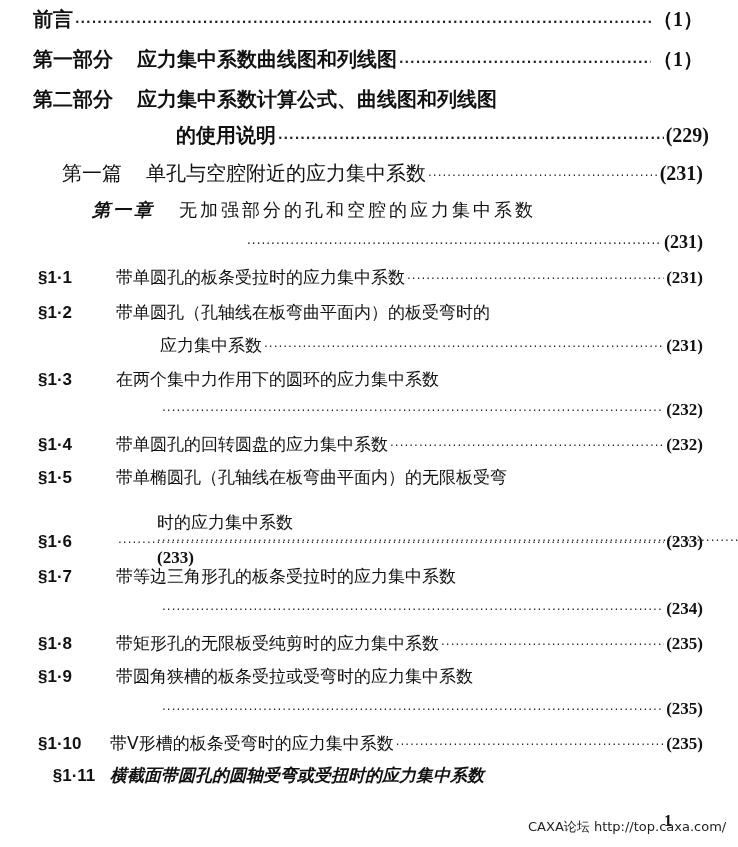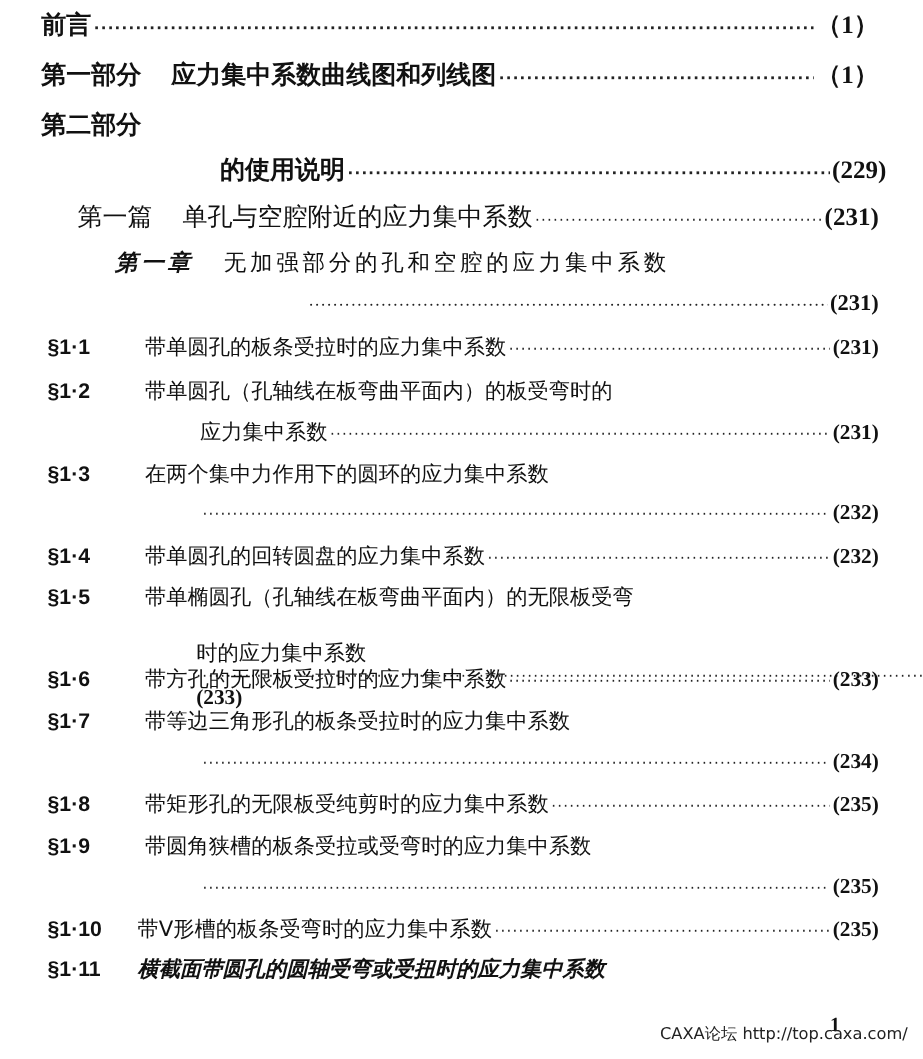--- a/index.html
+++ b/index.html
@@ -36,20 +36,21 @@
     <span>第一部分</span>
       <span class="gap"></span>
     <span>应力集中系数曲线图和列线图</span>
     <span class="dots"></span>
     <span class="page">（1）</span>
   </div>
 
   <div class="line lv0" style="left:33px; top:86px;">
     <span>第二部分</span>
       <span class="gap"></span>
+    <span>应力集中系数计算公式、曲线图和列线图</span>
   </div>
   <div class="line lv0" style="left:176px; top:122px; width:533px;">
     <span>的使用说明</span>
     <span class="dots"></span>
     <span class="page">(229)</span>
   </div>
 
   <div class="line lv1" style="left:62px; top:160px; width:641px;">
     <span>第一篇</span>
       <span class="gap"></span>
@@ -106,21 +107,20 @@
     <span>带单椭圆孔（孔轴线在板弯曲平面内）的无限板受弯</span>
   </div>
   <div class="line sec" style="left:155px; top:511px; width:548px;flex-direction:column;">
     <span>时的应力集中系数</span>
     <span class="dots"></span>
     <span class="page">(233)</span>
   </div>
 
   <div class="line sec" style="left:38px; top:532px; width:665px;justify-content:center;">
     <span class="num">§1·6</span>
-    <span>带方孔的无限板受拉时的应力集中系数</span>
     <span class="dots"></span>
     <span class="page">(233)</span>
   </div>
 
   <div class="line sec" style="left:38px; top:565px;">
     <span class="num">§1·7</span>
     <span>带等边三角形孔的板条受拉时的应力集中系数</span>
   </div>
   <div class="line sec" style="left:160px; top:599px; width:543px;">
     <span class="dots"></span>
@@ -143,20 +143,20 @@
     <span class="page">(235)</span>
   </div>
 
   <div class="line sec" style="left:38px; top:732px; width:665px;">
     <span class="num" style="width:72px;">§1·10</span>
     <span>带V形槽的板条受弯时的应力集中系数</span>
     <span class="dots"></span>
     <span class="page">(235)</span>
   </div>
 
-  <div class="line sec" style="left:38px; top:764px;">
+  <div class="line sec" style="left:38px; top:764px;text-align:center;">
     <span class="num" style="width:72px;">§1·11</span>
     <span class="bold">横截面带圆孔的圆轴受弯或受扭时的应力集中系数</span>
   </div>
 </div>
 
 <div class="pgnum">1</div>
 <div class="watermark">CAXA论坛 http://top.caxa.com/</div>
 
 </body></html>

